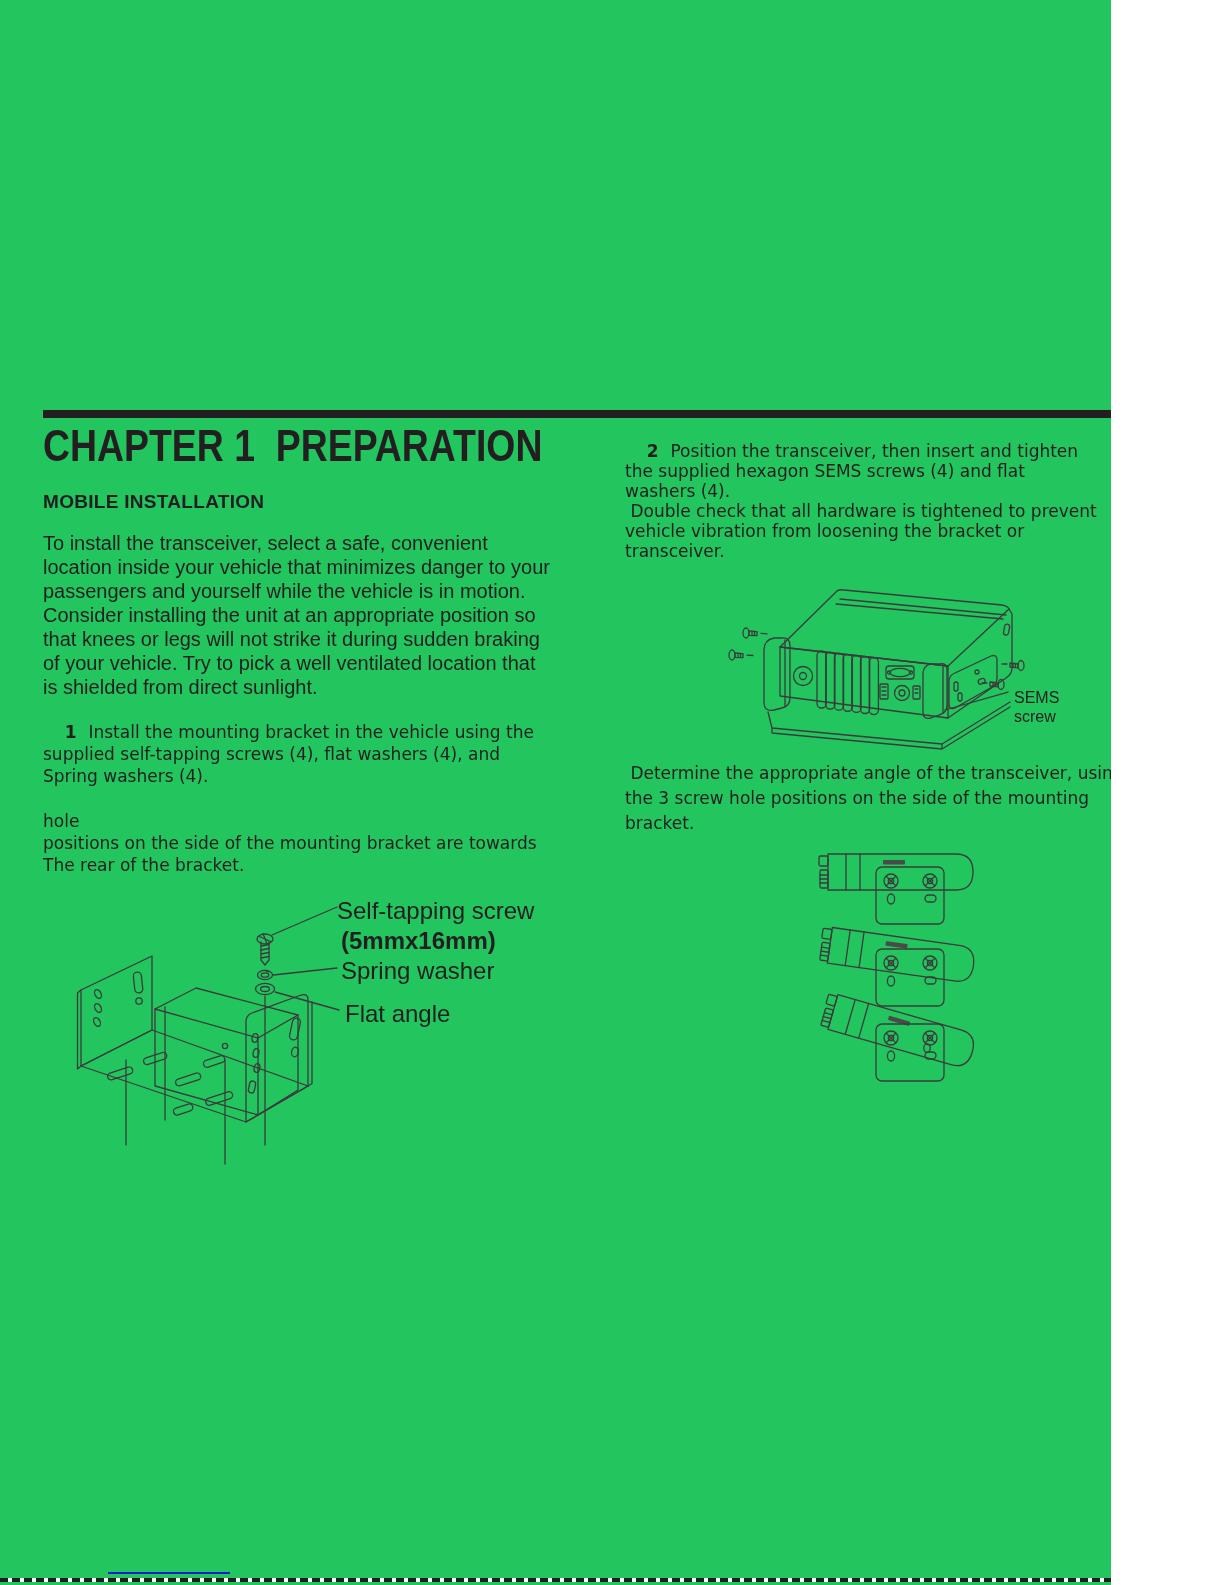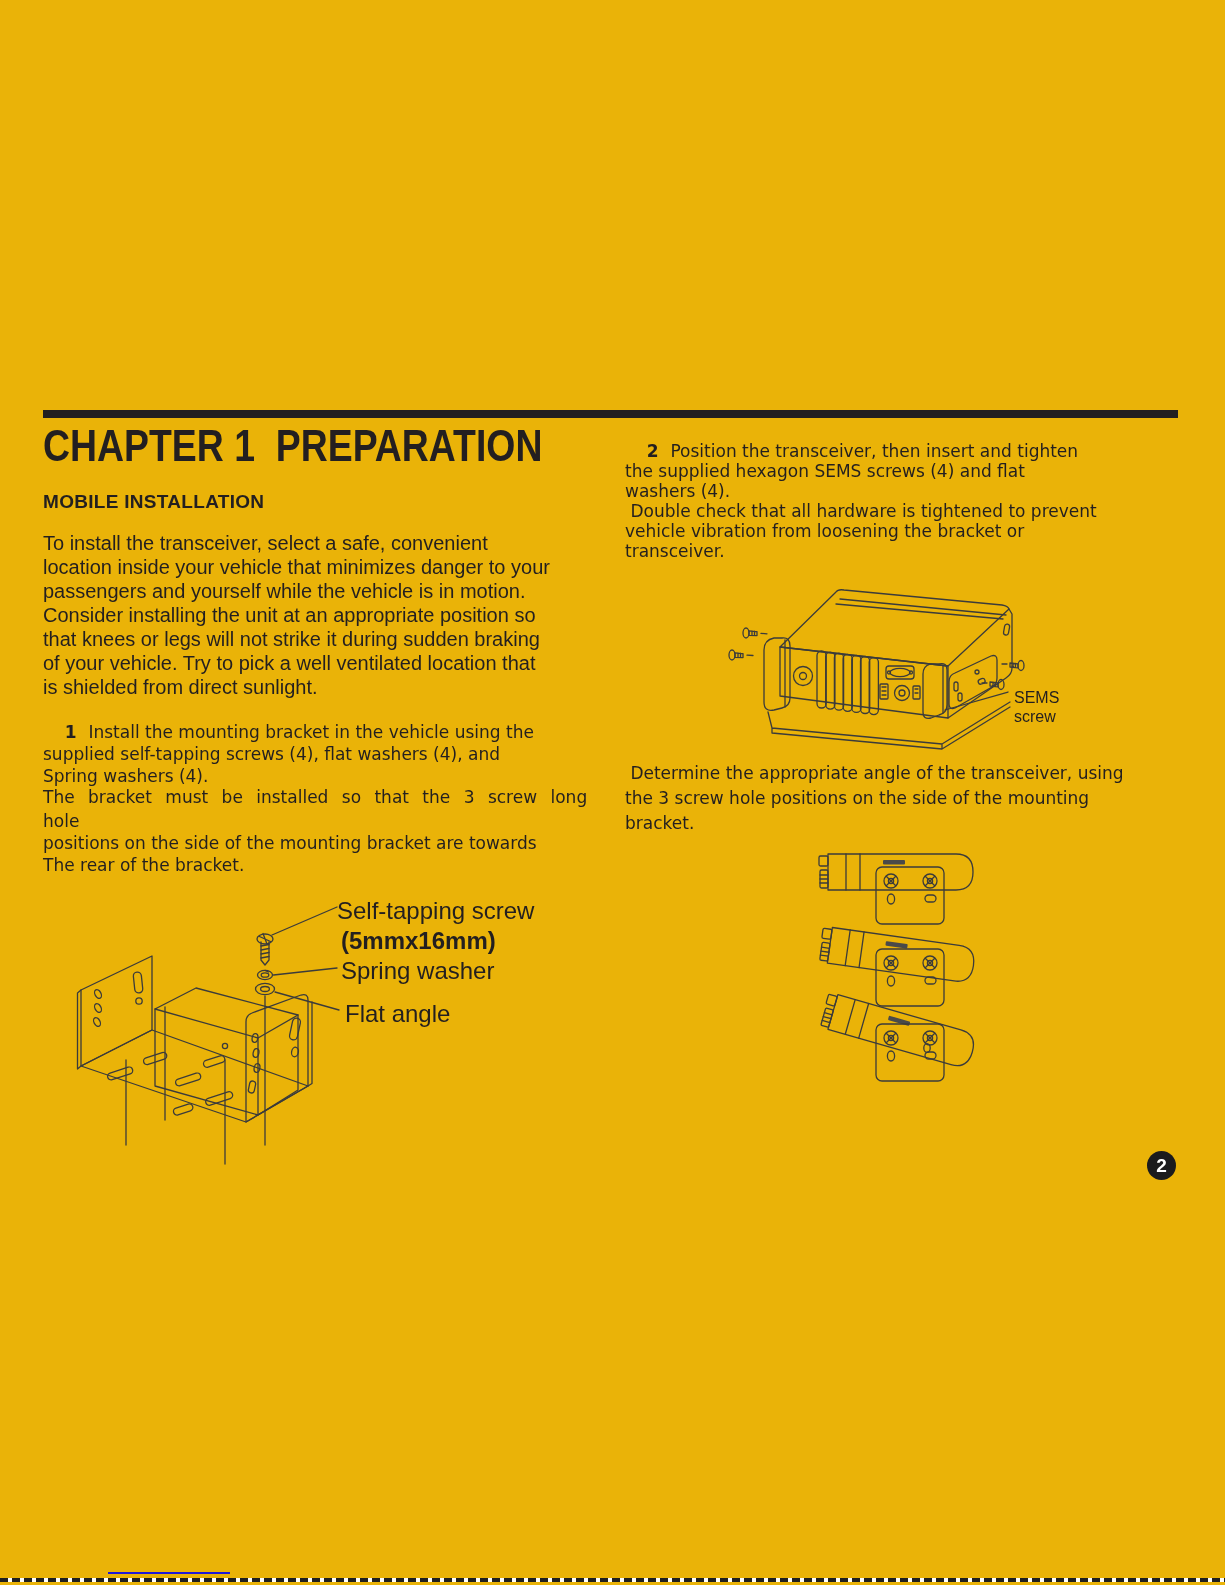--- a/index.html
+++ b/index.html
@@ -1,16 +1,16 @@
 <!DOCTYPE html>
 <html><head>
 <meta charset="utf-8">
 <style>
   html,body{margin:0;padding:0;background:#fff;}
-  .page{position:relative;width:1225px;height:1585px;background:#eab308;
+  .page{position:relative;width:1111px;height:1585px;background:#22c55e;
         font-family:"Liberation Sans",sans-serif;color:#231f20;overflow:hidden;}
   .abs{position:absolute;}
   .rule{background:#231f20;}
   .title{font-weight:bold;font-size:44px;line-height:44px;white-space:pre;
          transform:scaleX(0.85);transform-origin:left top;}
   .h2{font-weight:bold;font-size:19px;letter-spacing:.3px;}
   .body-a{font-size:20px;line-height:24px;white-space:pre-wrap;}
   .body-g{font-family:"DejaVu Sans",sans-serif;font-size:17px;line-height:22px;white-space:pre-wrap;}
   .lh22{line-height:20px;}
   .det{line-height:25px;}
@@ -44,21 +44,20 @@
 that knees or legs will not strike it during sudden braking
 of your vehicle. Try to pick a well ventilated location that
 is shielded from direct sunlight.</div>
 
   <div class="abs body-g" style="left:43px;top:699px;width:570px;">
     <span class="stepnum">1</span><span>Install the mounting bracket in the vehicle using the
 supplied self-tapping screws (4), flat washers (4), and
 Spring washers (4).</span>
   </div>
 
-  <div class="abs just1" style="left:43px;top:787px;">The bracket must be installed so that the 3 screw long</div>
   <div class="abs body-g" style="left:43px;top:810px;width:570px;">hole
 positions on the side of the mounting bracket are towards
 The rear of the bracket.</div>
 
   <svg class="abs" style="left:55px;top:880px;" width="300" height="300" viewBox="0 0 300 300">
     <g class="line">
 
       <path d="M26,110 L97,76 L97,150 L26,186 Z"></path>
       <path d="M26,110 L22.5,113 L22.5,189 L26,186"></path>
       <rect x="79" y="92" width="8" height="21" rx="4" transform="rotate(-6 83 102)"></rect>

